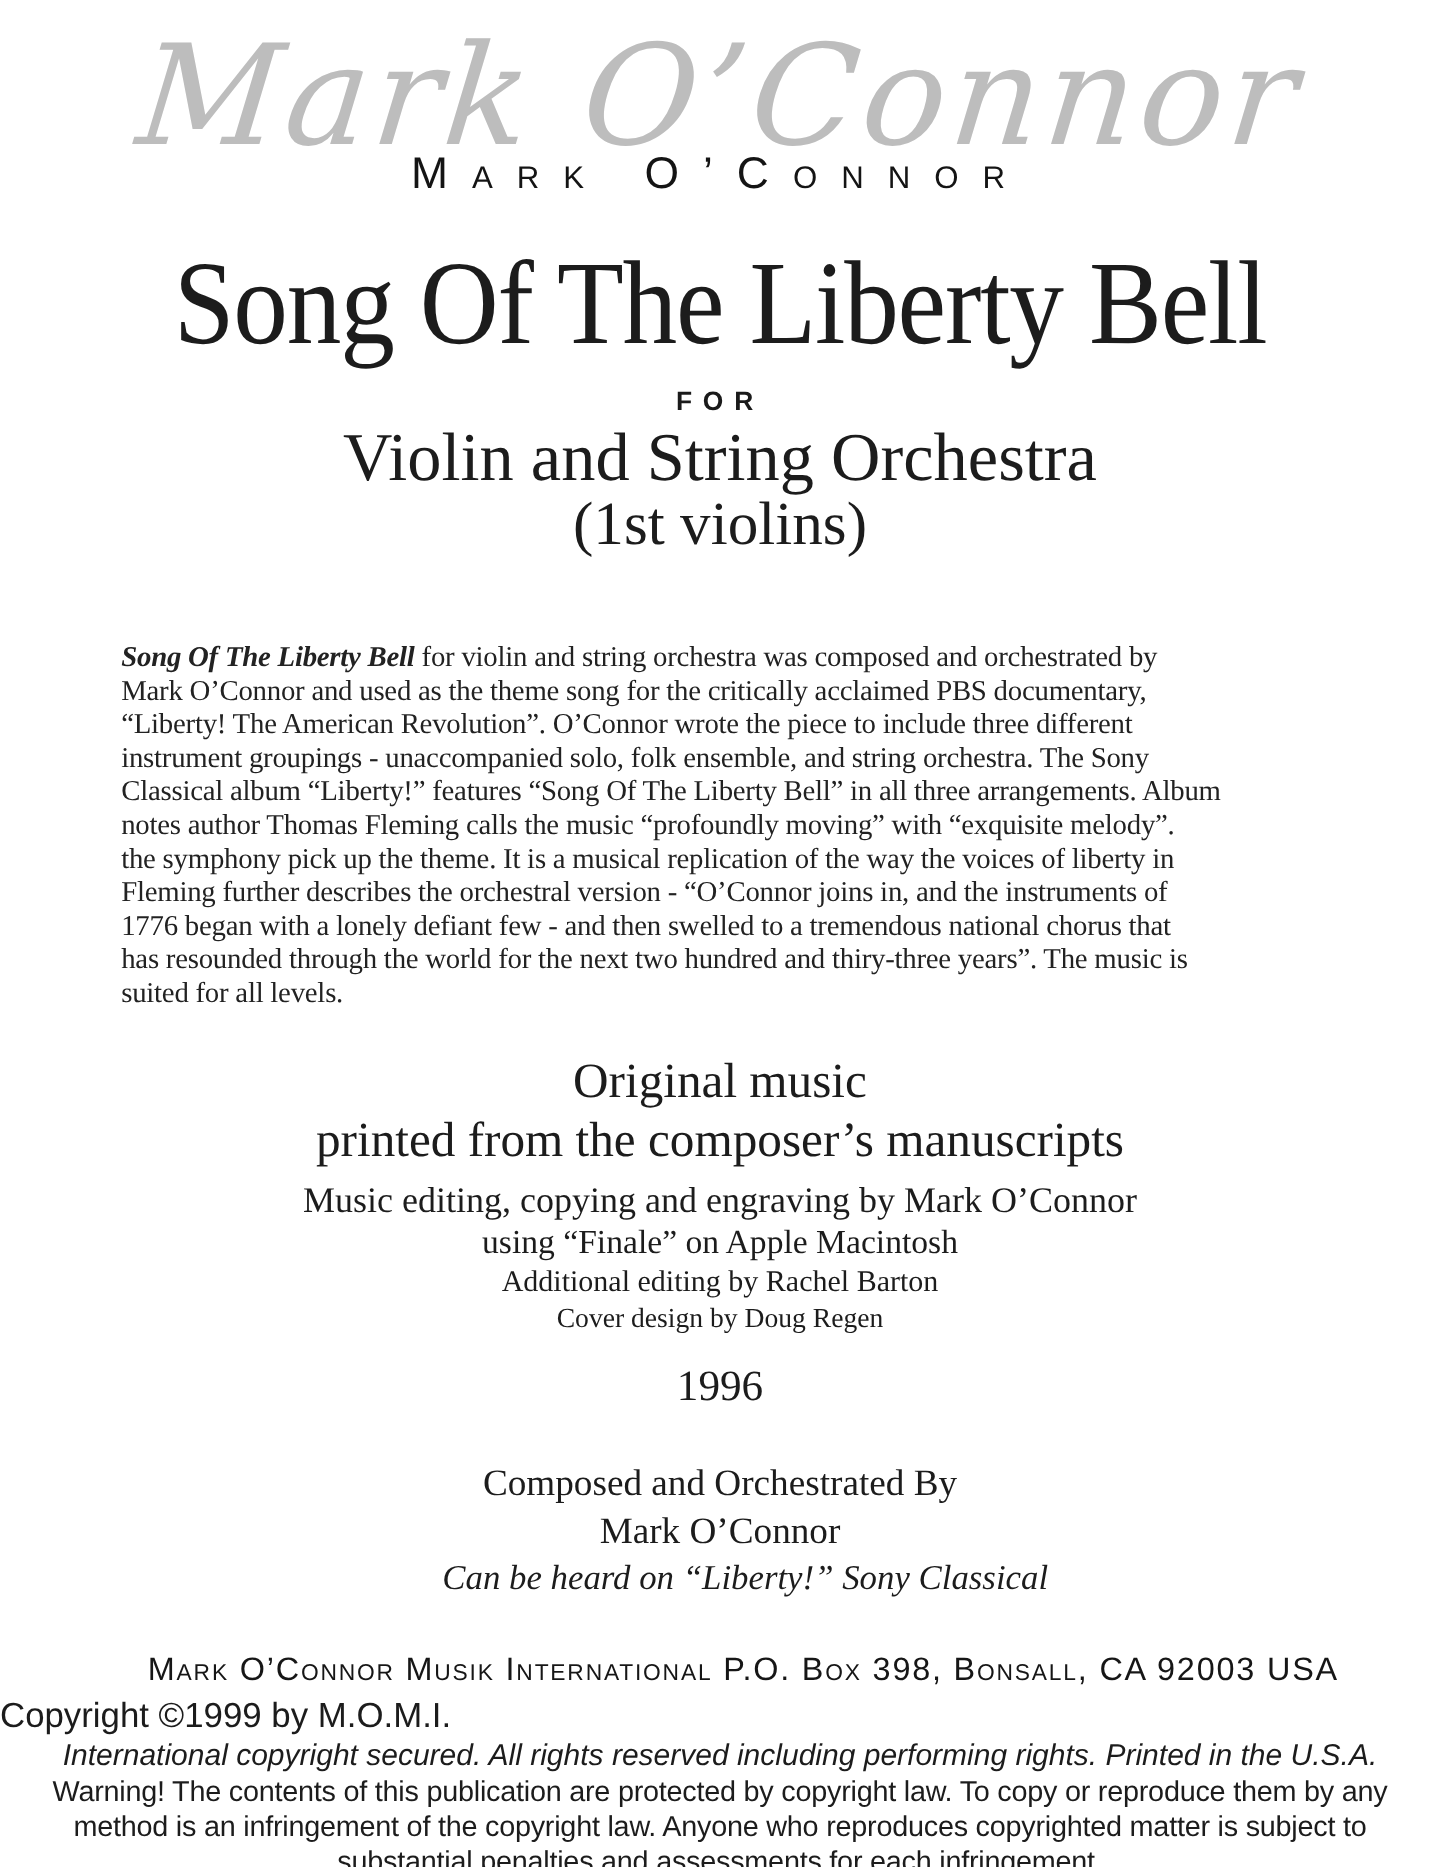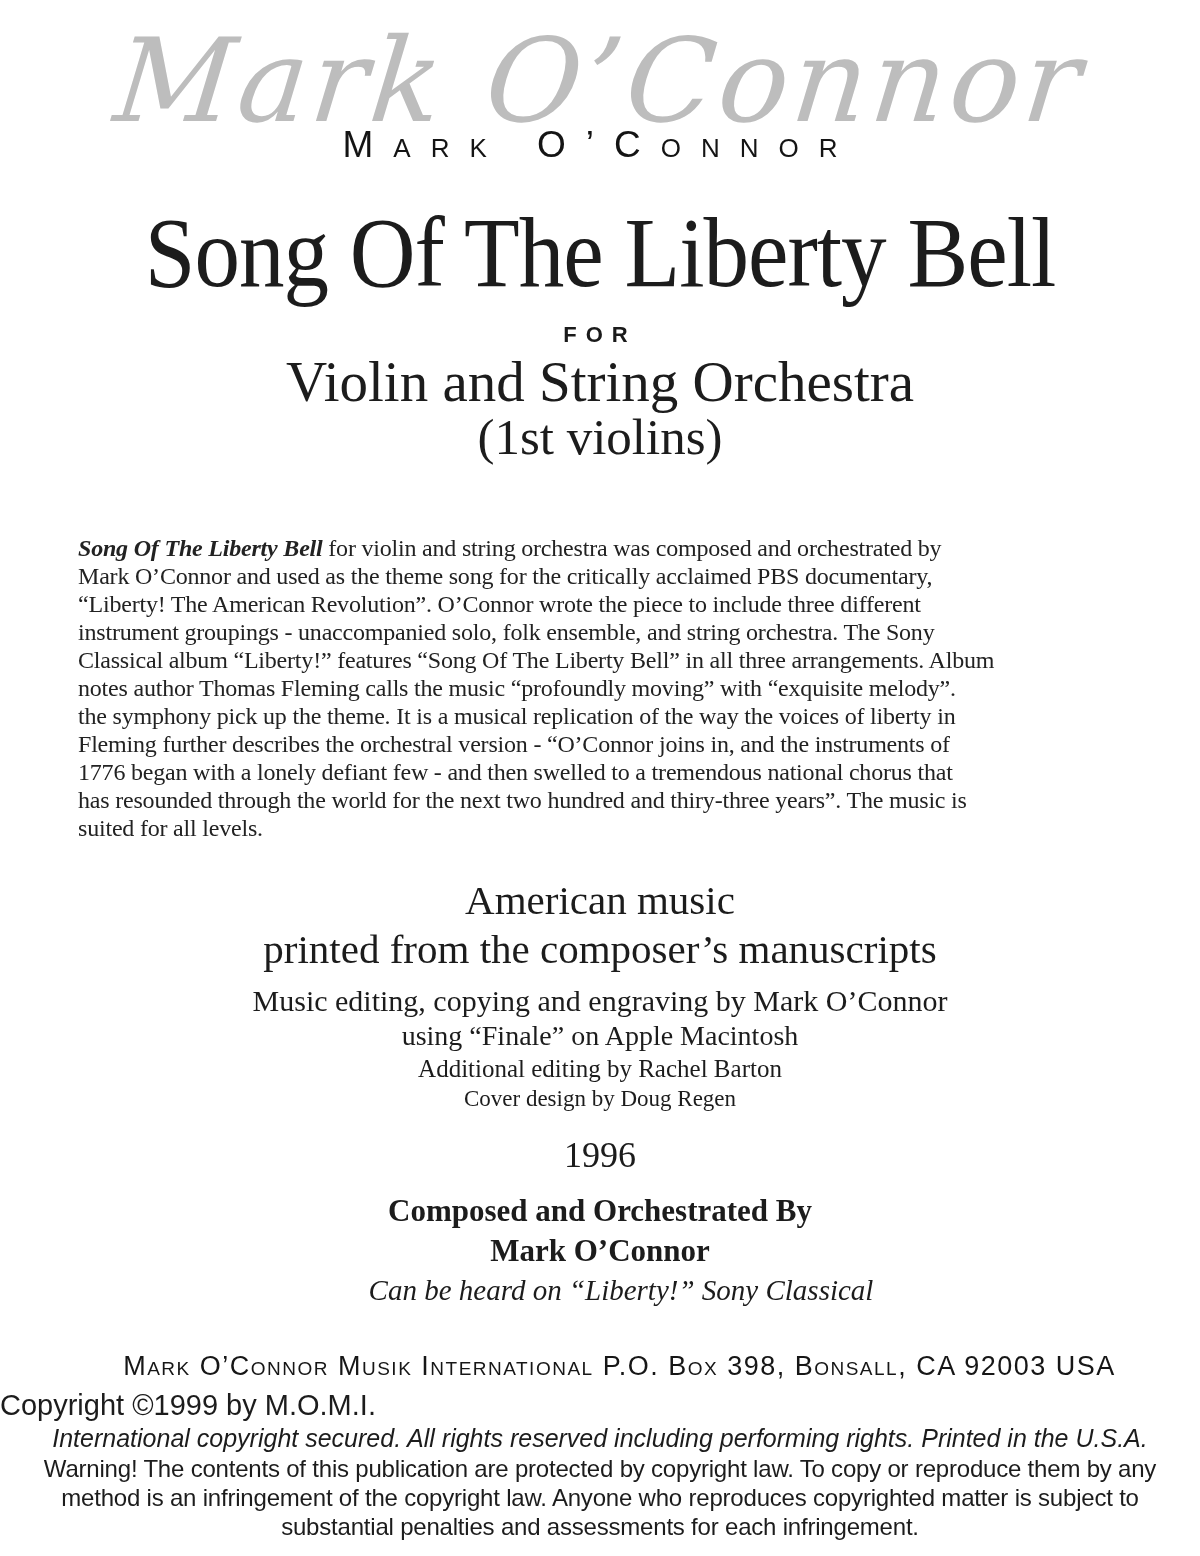--- a/index.html
+++ b/index.html
@@ -30,34 +30,34 @@
   }
   .for-label{
     margin-top:22px;text-align:center;
     font-family:"Liberation Sans", sans-serif;font-weight:700;
     font-size:22px;letter-spacing:9px;color:#1a1a1a;
   }
   .subtitle{ text-align:center;font-size:57px;line-height:60px;margin-top:4px; }
   .subtitle-part{ text-align:center;font-size:51px;line-height:50px; }
   
   .para{
-    margin-top:72px;margin-left:78px;
+    margin-top:72px;margin-left:101px;
     font-size:24px;line-height:28px;letter-spacing:-0.2px;color:#222;
   }
   .para-line{white-space:nowrap;}
   .lead{font-weight:700;font-style:italic;}
   
   .prod-heading{ margin-top:34px;text-align:center;font-size:41px;line-height:49px; }
   .credits{ margin-top:8px;text-align:center; }
   .credit-1{font-size:30px;line-height:37px;}
   .credit-2{font-size:28px;line-height:34px;}
   .credit-3{font-size:25px;line-height:31px;}
   .credit-4{font-size:23px;line-height:29px;}
   .year{ margin-top:22px;text-align:center;font-size:36px;line-height:40px; }
-  .composed{ margin-top:16px;text-align:center;font-size:31px;line-height:40px;font-weight:bold; }
+  .composed{ margin-top:41px;text-align:center;font-size:31px;line-height:40px; }
   .heard-on{ text-align:center;font-style:italic;font-size:29px;line-height:38px;padding-left:42px; }
   
   .publisher{
     margin-top:42px;text-align:center;
     font-family:"Liberation Sans", sans-serif;font-variant:small-caps;
     font-weight:500;font-size:27px;letter-spacing:1.5px;color:#161616;
     white-space:nowrap;
     padding-left:39px;
   }
   .copyright{
@@ -104,21 +104,21 @@
         <div class="para-line">notes author Thomas Fleming calls the music “profoundly moving” with  “exquisite melody”.</div>
         <div class="para-line">the symphony pick up the theme. It is a musical replication of the way the voices of liberty in</div>
         <div class="para-line">Fleming further describes the orchestral version - “O’Connor joins in, and the instruments of</div>
         <div class="para-line">1776 began with a lonely defiant few - and then swelled to a tremendous national chorus that</div>
         <div class="para-line">has resounded through the world for the next two hundred and thiry-three years”. The music is</div>
         <div class="para-line">suited for all levels.</div>
       </div>
   </div>
 
   <div class="prod-heading">
-    <div>American music</div>
+    <div>Original music</div>
     <div>printed from the composer’s manuscripts</div>
   </div>
 
   <div class="credits">
     <div class="credit-1">Music editing, copying and engraving by Mark O’Connor</div>
     <div class="credit-2">using “Finale” on Apple Macintosh</div>
     <div class="credit-3">Additional editing by Rachel Barton</div>
     <div class="credit-4">Cover design by Doug Regen</div>
   </div>
 

